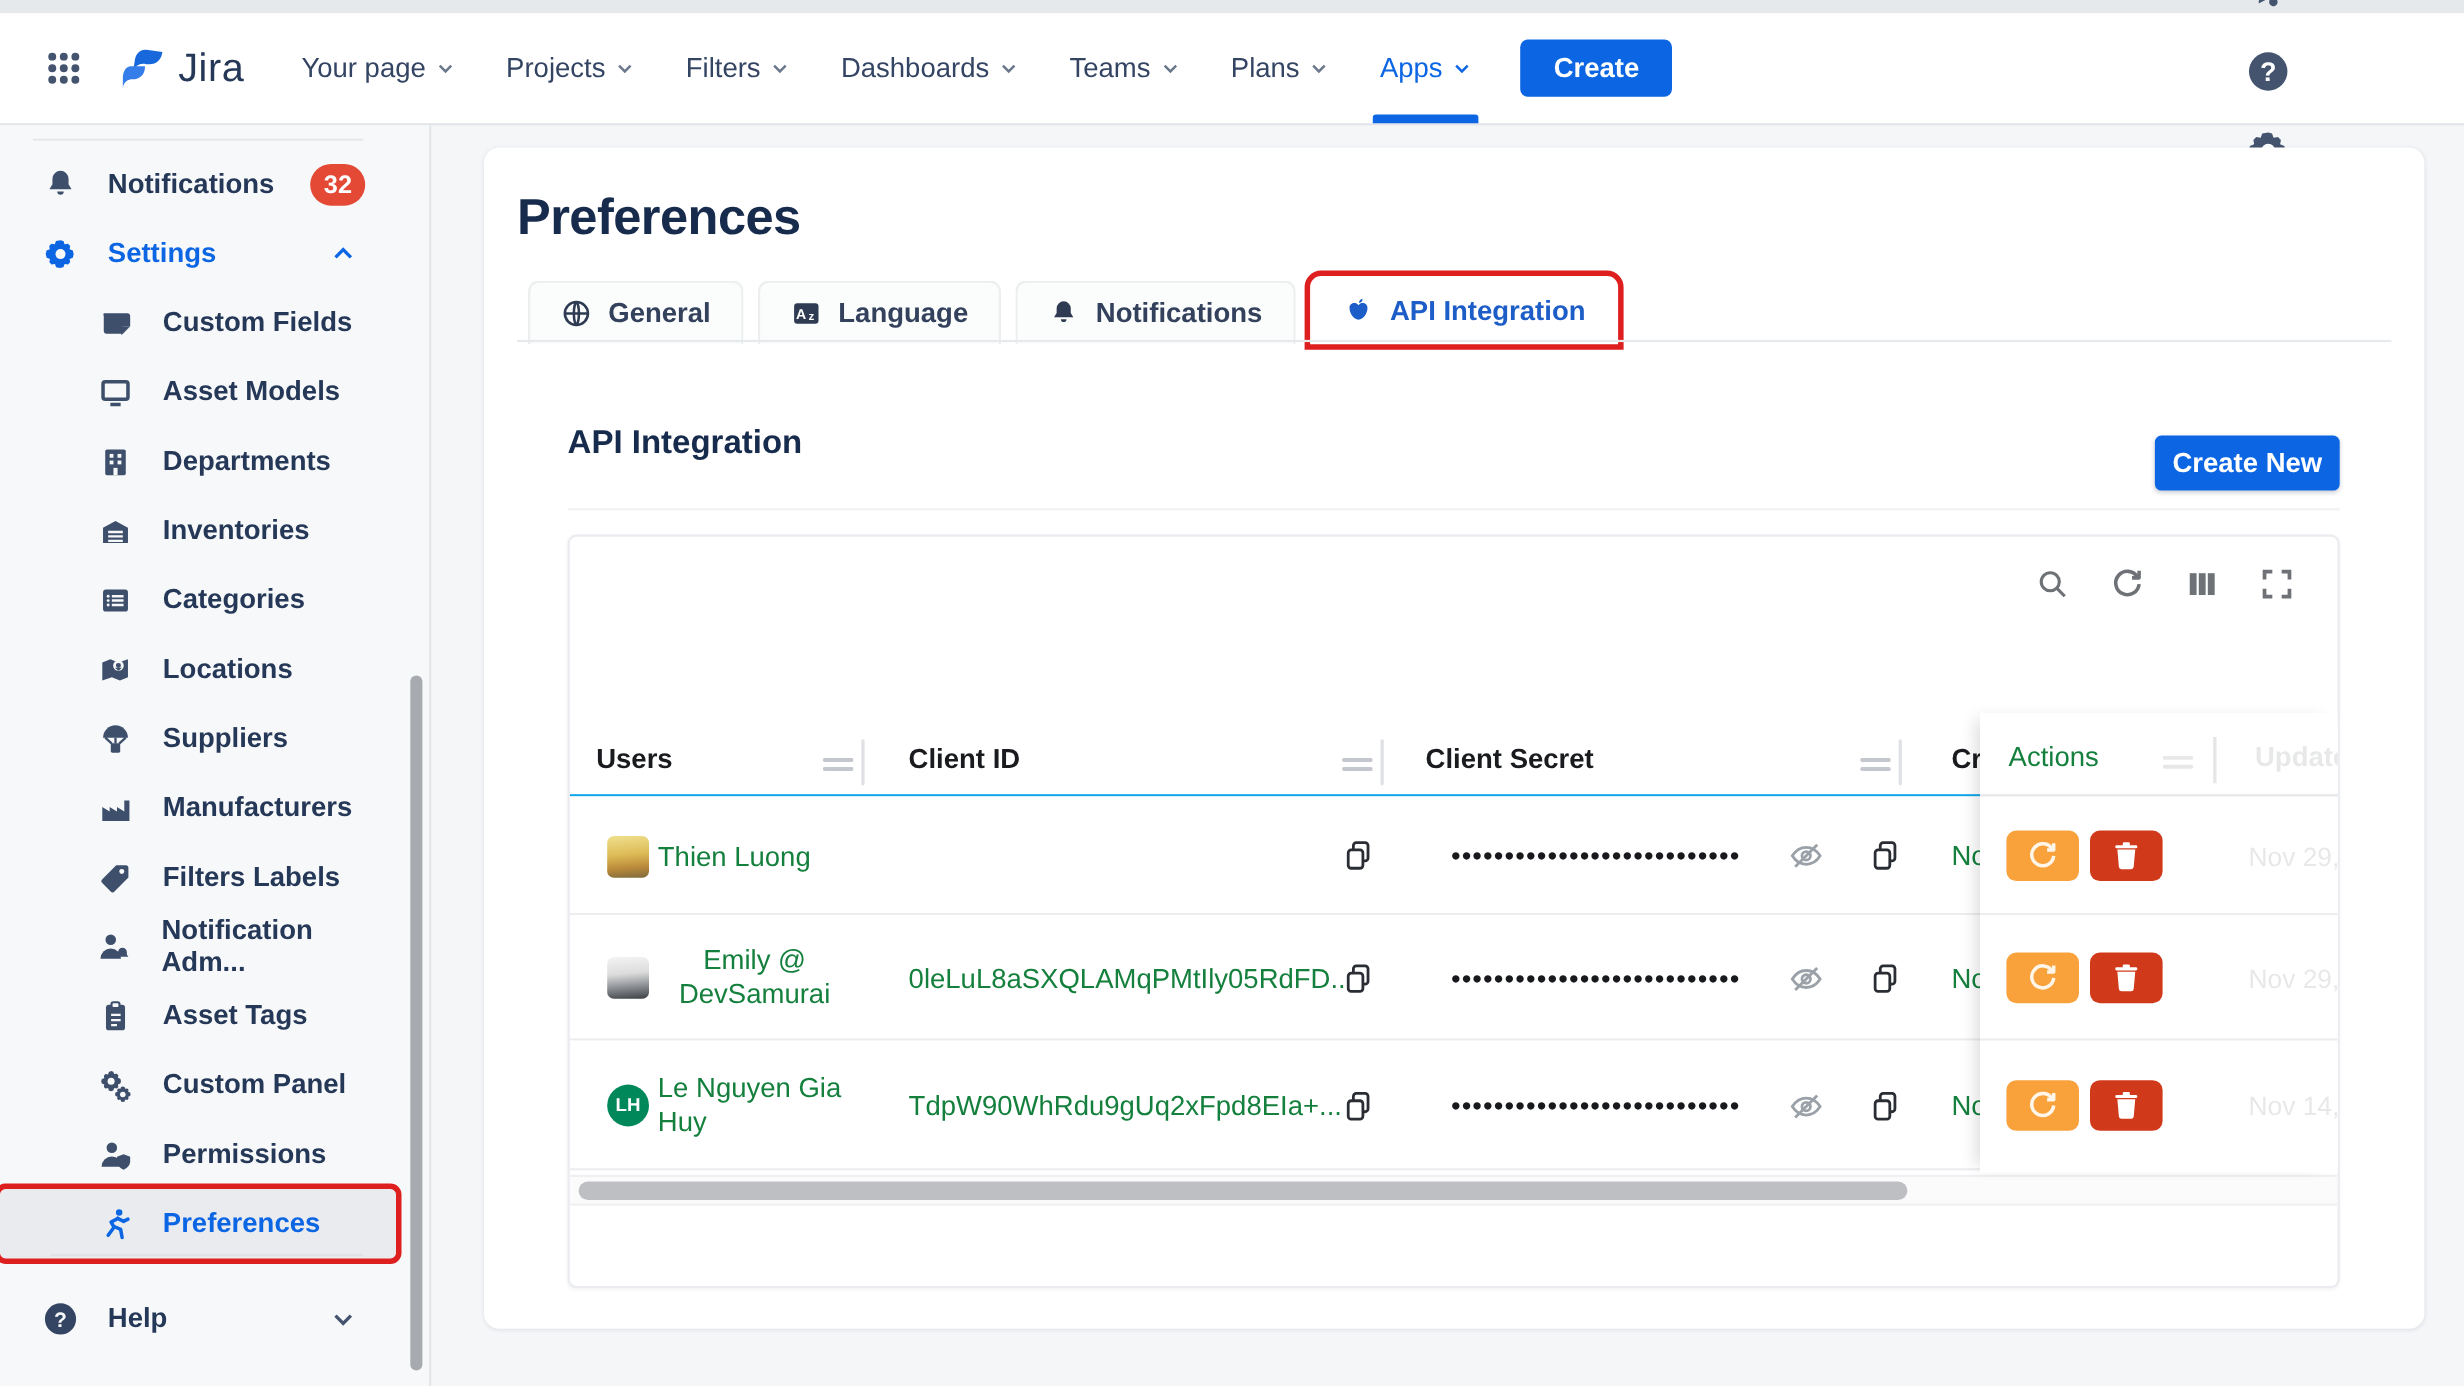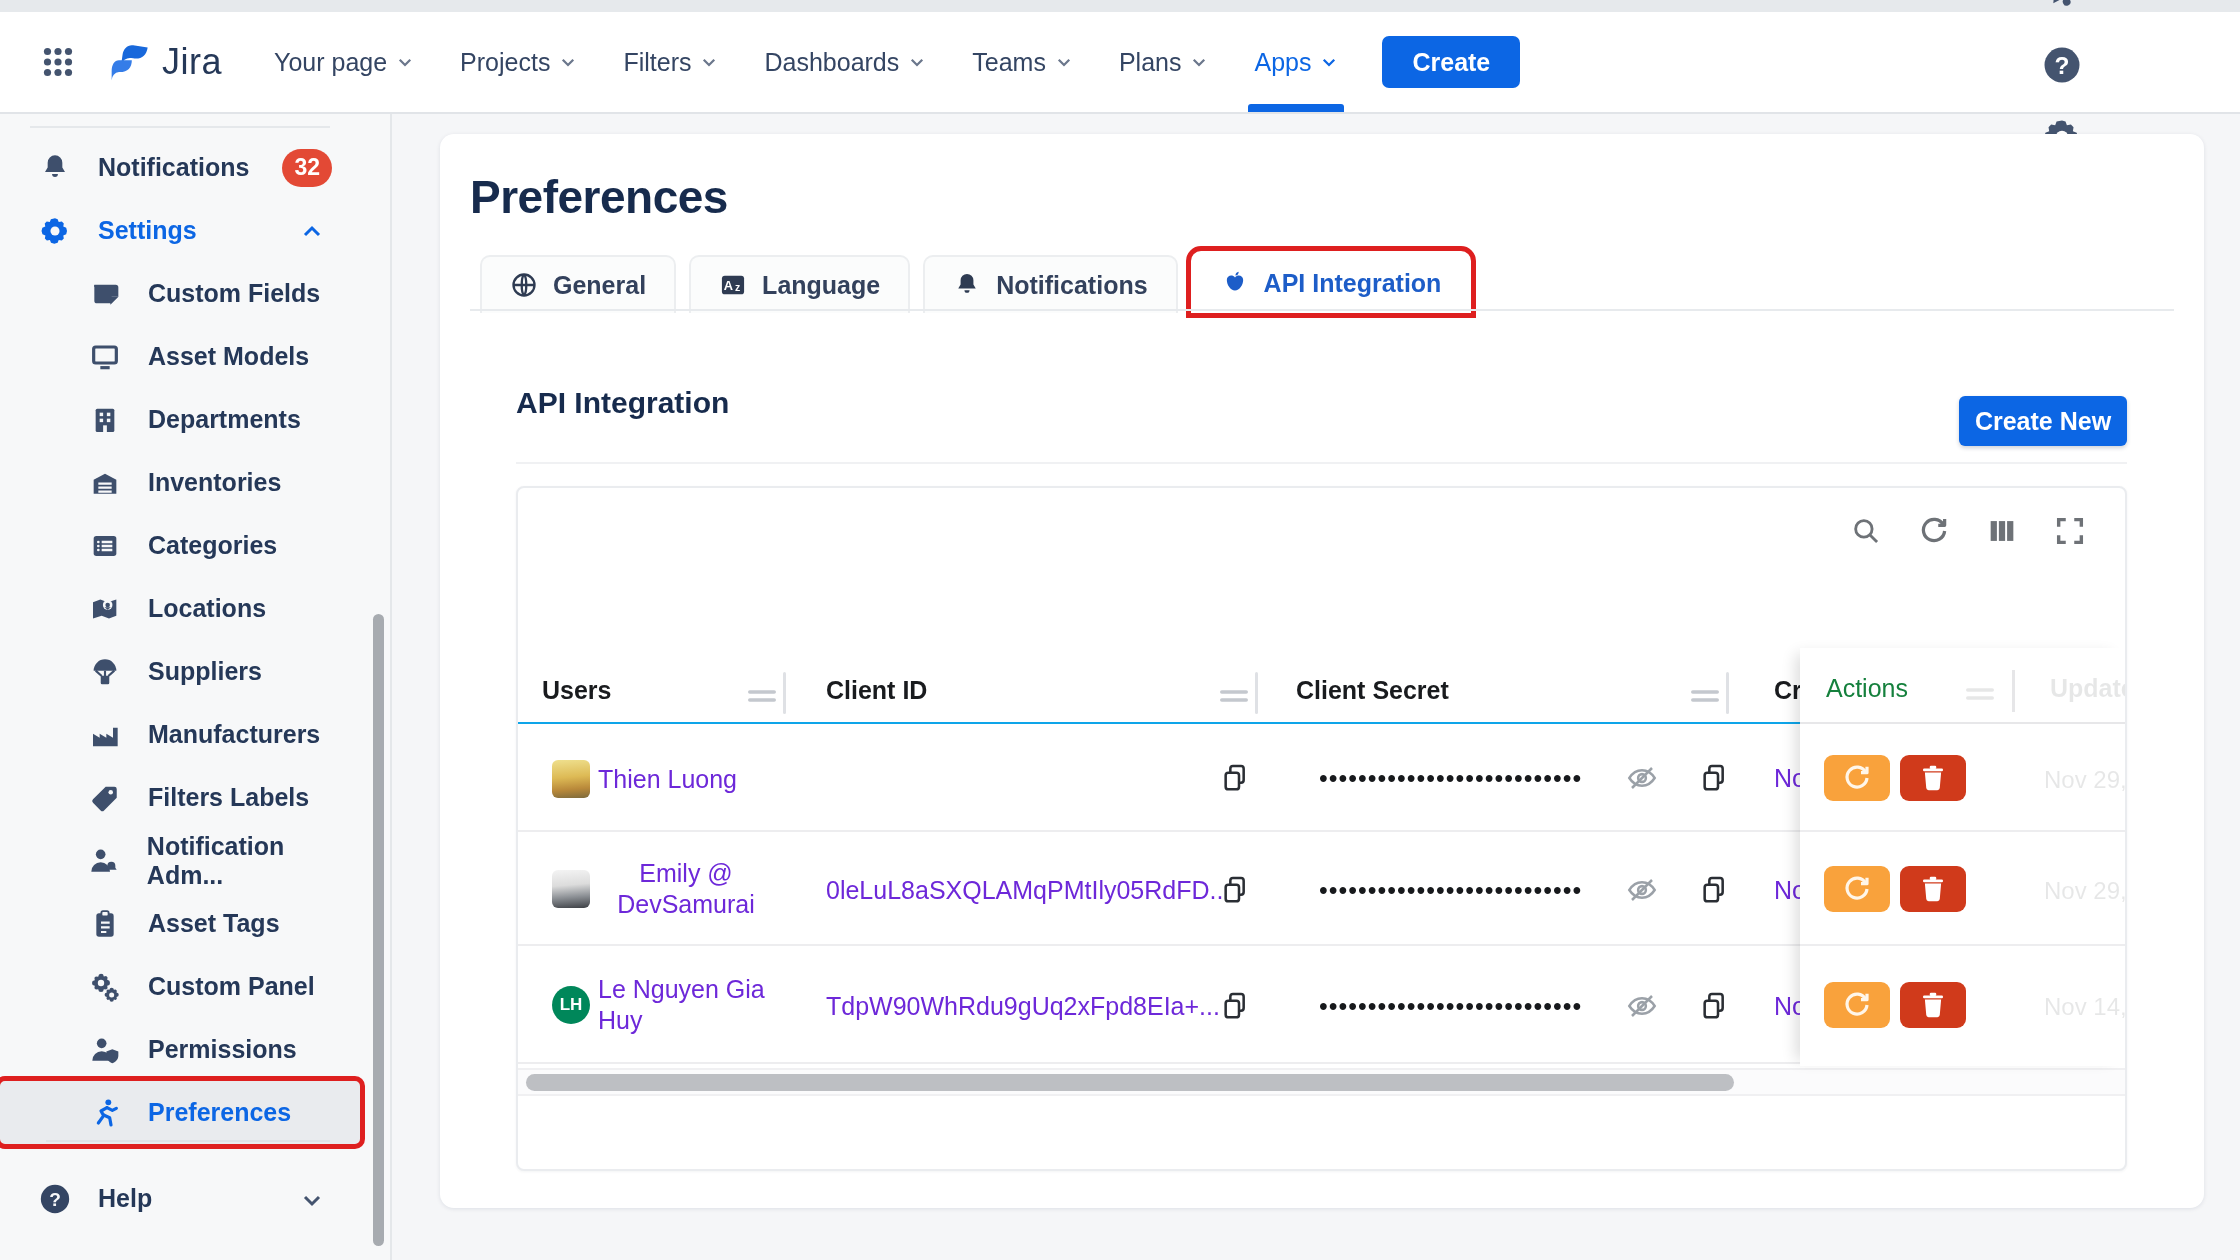--- a/index.html
+++ b/index.html
@@ -94,21 +94,21 @@
   .pg-nav { display:flex; gap:40px; margin-left:14px; color:#A9AFB8; }
   .pg-nav .tool-btn { color:#A9AFB8; }
 
   .thead { position:absolute; left:0; right:0; top:174px; height:62px; border-bottom:2px solid #0ea5e9; background:#fff; }
   .th { position:absolute; top:14px; font-size:25px; font-weight:700; color:#191B1E; white-space:nowrap; }
   .th-handle { position:absolute; top:24px; color:#C4C8CE; }
   .th-div { position:absolute; top:10px; width:3px; height:42px; background:#DFE1E5; border-radius:2px; }
 
   .rows { position:absolute; left:0; right:0; top:236px; }
   .trow { position:relative; border-bottom:2px solid #EDEDEF; background:#fff; }
-  .cell { position:absolute; font-size:25px; color:#6d28d9; white-space:nowrap; }
+  .cell { position:absolute; font-size:25px; color:#15803d; white-space:nowrap; }
   .avatar-cell { position:absolute; left:34px; width:38px; height:38px; border-radius:6px; }
   .avatar-photo1 { background:linear-gradient(175deg,#efe08e 0%,#ddba55 45%,#b9893a 75%,#7d6a3c 100%); }
   .avatar-photo2 { background:linear-gradient(175deg,#f4f4f4 0%,#dcdcdc 40%,#8b8f94 70%,#3c3f44 100%); }
   .avatar-initials { border-radius:50%; background:#00875A; color:#fff; font-size:17px; font-weight:700;
     display:flex; align-items:center; justify-content:center; }
   .name-cell { left:80px; width:176px; white-space:normal; line-height:31px; }
   .cid-cell { left:308px; }
   .copy-btn { position:absolute; color:#2A2E34; cursor:pointer; }
   .dots-cell { left:801px; width:300px; overflow:hidden; font-size:25px; letter-spacing:1px; color:#17191C; }
   .eye-btn { position:absolute; left:1108px; color:#9BA1A8; cursor:pointer; }

